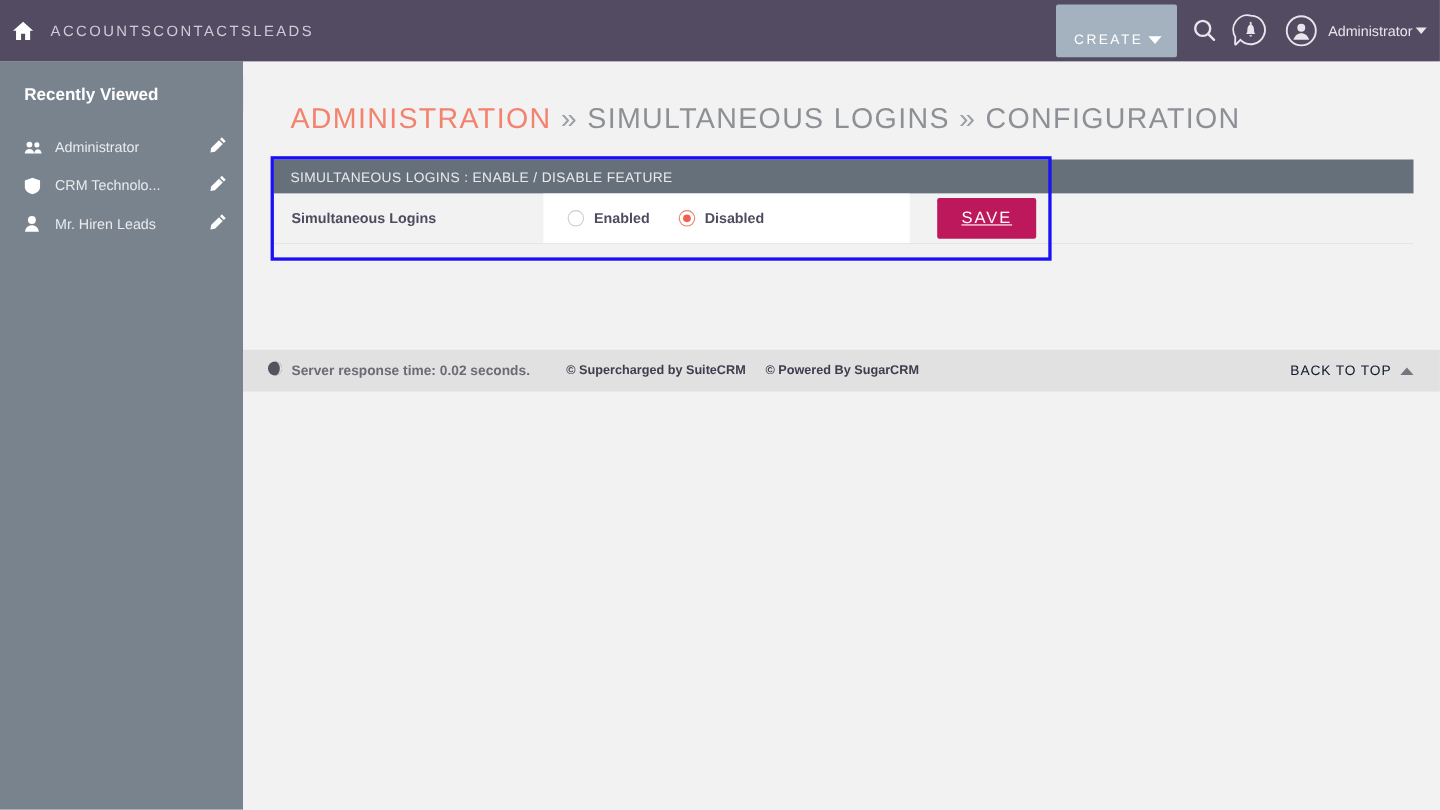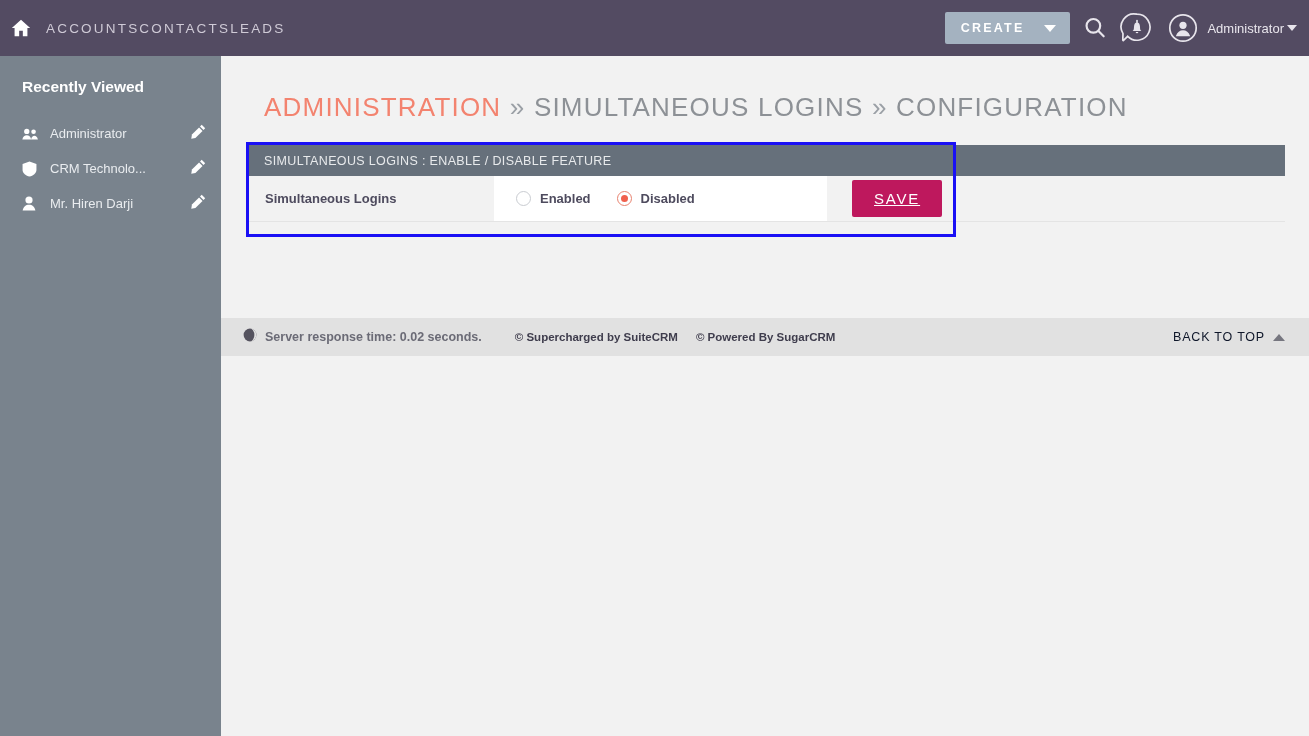--- a/index.html
+++ b/index.html
@@ -49,28 +49,27 @@
     height: 56px;
     display: flex;
     align-items: center;
     padding-right: 6px;
   }
   .create-btn {
     background: #a4b2c0;
     color: #ffffff;
     font-size: 12.5px;
     letter-spacing: 2.2px;
-    padding: 9px 14px 9px 16px;
+    padding: 25px 14px 9px 16px;
     border-radius: 2px;
     display: flex;
     align-items: center;
-    gap: 20px;
-    cursor: pointer;
-    white-space: nowrap;
-    font-weight: bold;
+    gap: 5px;
+    cursor: pointer;
+    white-space: nowrap;
   }
   .caret-down {
     width: 0; height: 0;
     border-left: 6px solid transparent;
     border-right: 6px solid transparent;
     border-top: 7px solid #ffffff;
   }
   .icon-btn {
     margin-left: 12px;
     display: flex;
@@ -404,21 +403,21 @@
       </span>
     </div>
 
     <div class="recent-item">
       <span class="recent-icon">
         <svg width="14" height="15" viewBox="0 0 14 15" fill="#ffffff">
           <circle cx="7" cy="4" r="3.6"></circle>
           <path d="M0.6 14.6 c0.8 -4 3.2 -5.9 6.4 -5.9 s5.6 1.9 6.4 5.9 Z"></path>
         </svg>
       </span>
-      <span class="recent-label">Mr. Hiren Darji</span>
+      <span class="recent-label">Mr. Hiren Leads</span>
       <span class="pencil">
         <svg width="15" height="15" viewBox="0 0 16 16" fill="#ffffff">
           <path d="M11.4 0.9 l3.7 3.7 l-1.8 1.8 l-3.7 -3.7 Z"></path>
           <path d="M8.6 3.7 l3.7 3.7 l-7.6 7.6 l-4.4 0.7 l0.7 -4.4 Z"></path>
         </svg>
       </span>
     </div>
 
   </div>
 </div>

